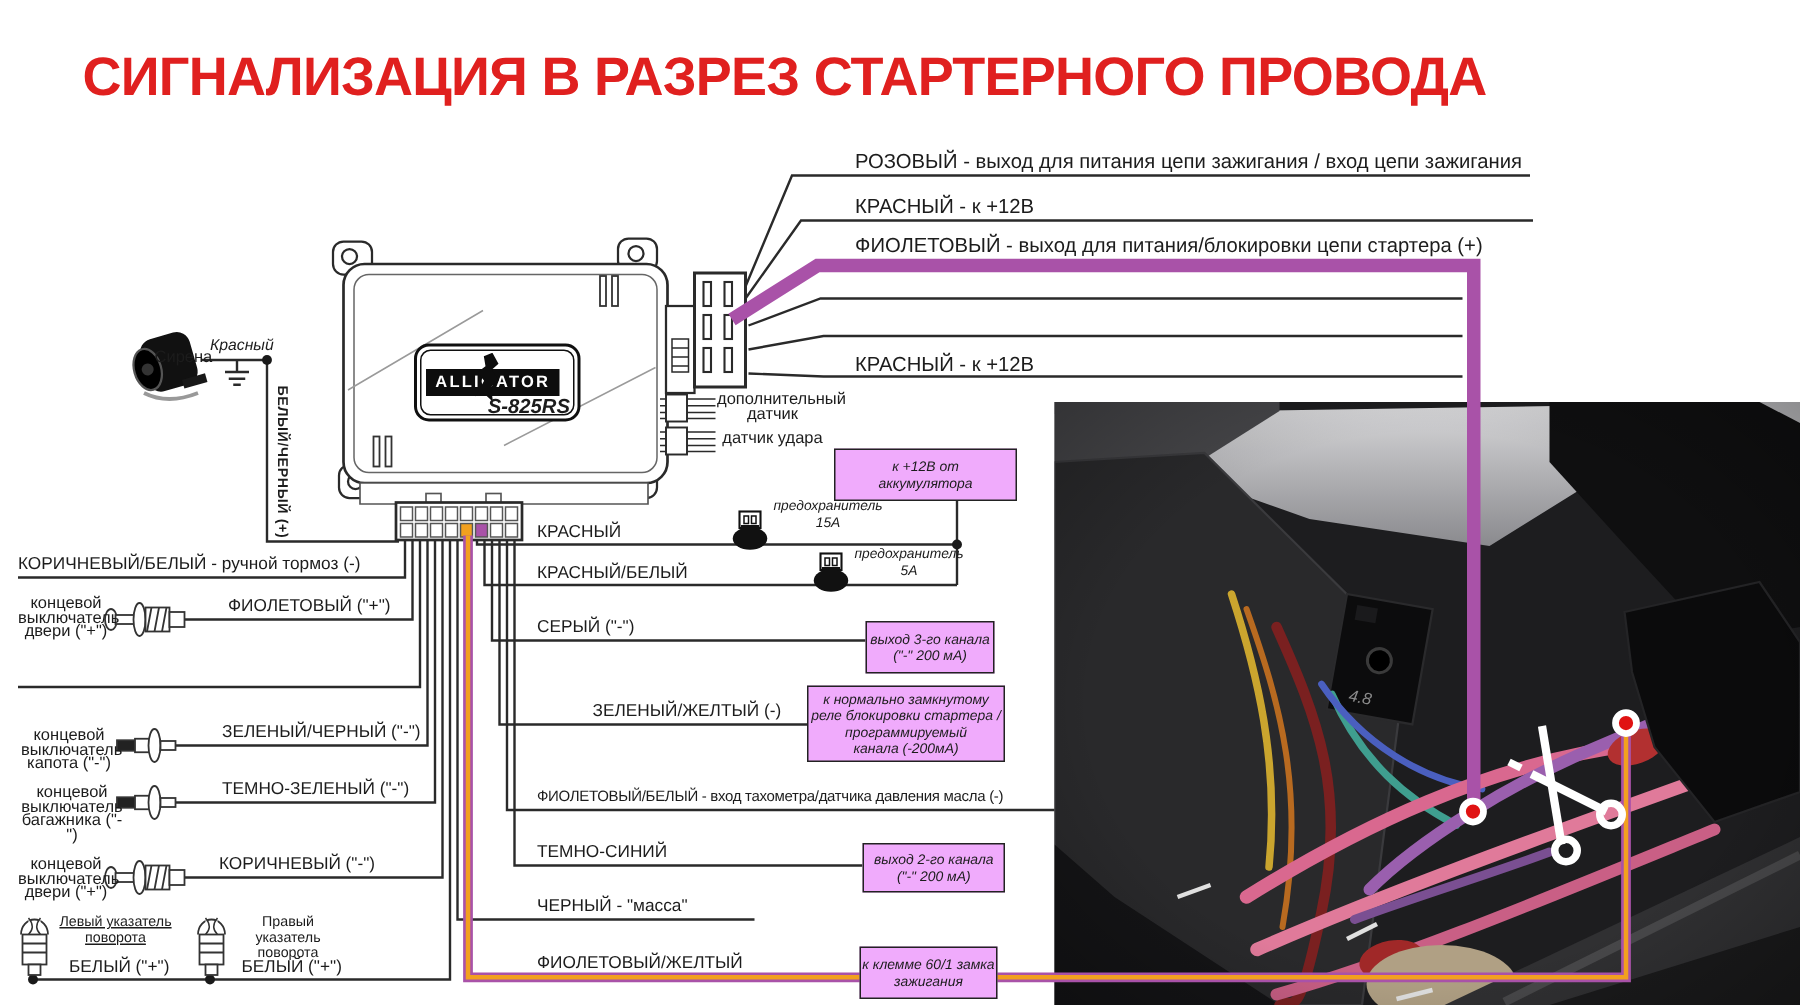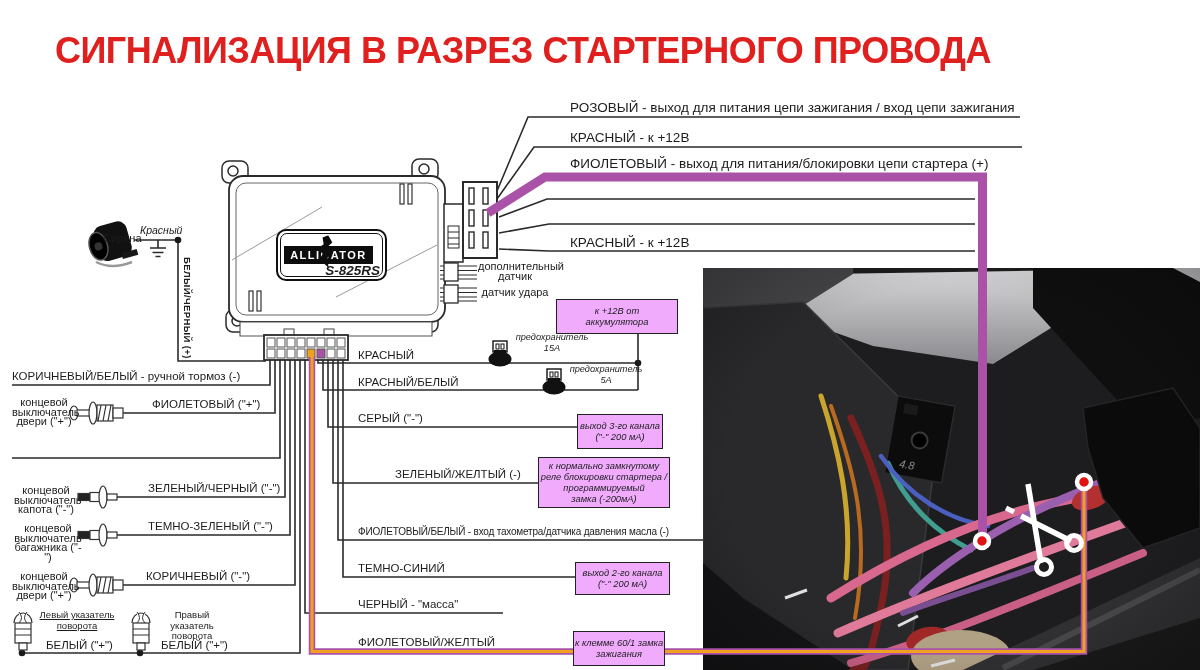--- a/index.html
+++ b/index.html
@@ -346,21 +346,21 @@
     <span>аккумулятора</span>
   </div>
   <div class="abs callout" style="left:577px;top:414px;width:84px;height:33px;">
     <span>выход 3-го канала</span>
     <span>("-" 200 мА)</span>
   </div>
   <div class="abs callout" style="left:538px;top:457px;width:130px;height:49px;">
     <span>к нормально замкнутому</span>
     <span>реле блокировки стартера /</span>
     <span>программируемый</span>
-    <span>замка (-200мА)</span>
+    <span>канала (-200мА)</span>
   </div>
   <div class="abs callout" style="left:575px;top:562px;width:93px;height:31px;">
     <span>выход 2-го канала</span>
     <span>("-" 200 мА)</span>
   </div>
   <div class="abs callout" style="left:573px;top:631px;width:90px;height:33px;">
     <span>к клемме 60/1 замка</span>
     <span>зажигания</span>
   </div>
 

